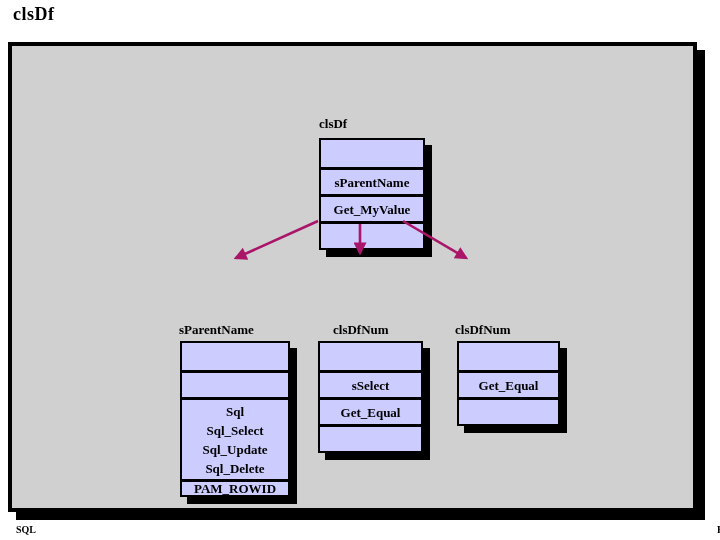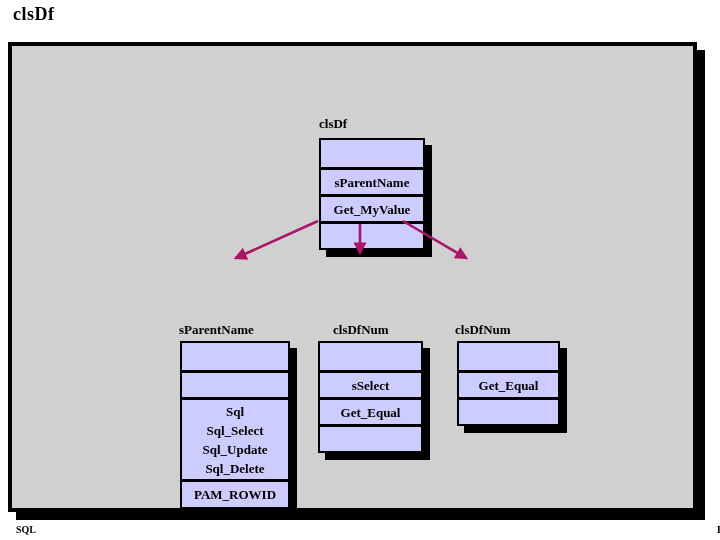--- a/index.html
+++ b/index.html
@@ -20,21 +20,21 @@
     position:absolute; background:#ccccff; border:2px solid #000;
     box-shadow:7px 7px 0 #000; display:flex; flex-direction:column;
   }
   .uml-row {
     flex:none; border-top:3px solid #000;
     display:flex; flex-direction:column; align-items:center; justify-content:center;
     font-weight:bold; font-size:13px; line-height:19px; text-align:center;
   }
   .uml-row:first-child { border-top:none; }
   .h27 { height:27px; }
-  .h28 { height:28px; }
+  .h28 { height:16px; }
   .h82 { height:82px; }
   .box-title {
     position:absolute; font-weight:bold; font-size:13px; white-space:nowrap;
   }
   #parent-box   { left:307px; top:92px;  width:106px; }
   #rowid-box    { left:168px; top:295px; width:110px; }
   #num-box      { left:306px; top:295px; width:105px; }
   #str-box      { left:445px; top:295px; width:103px; }
   #parent-title { left:307px; top:70px; }
   #rowid-title  { left:167px; top:276px; }

